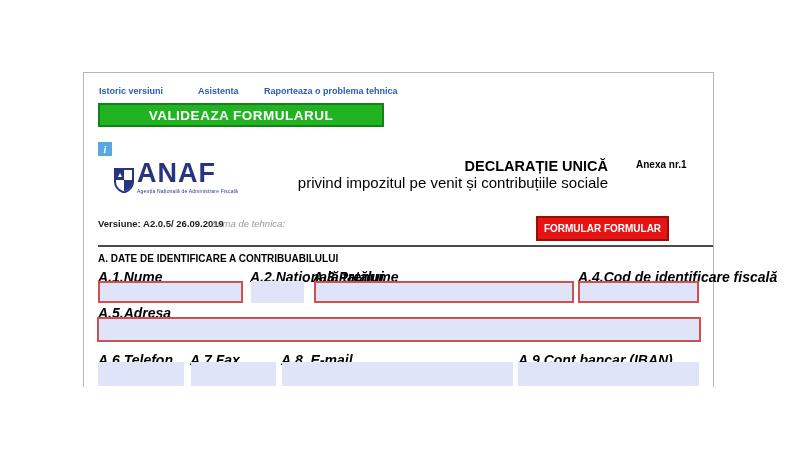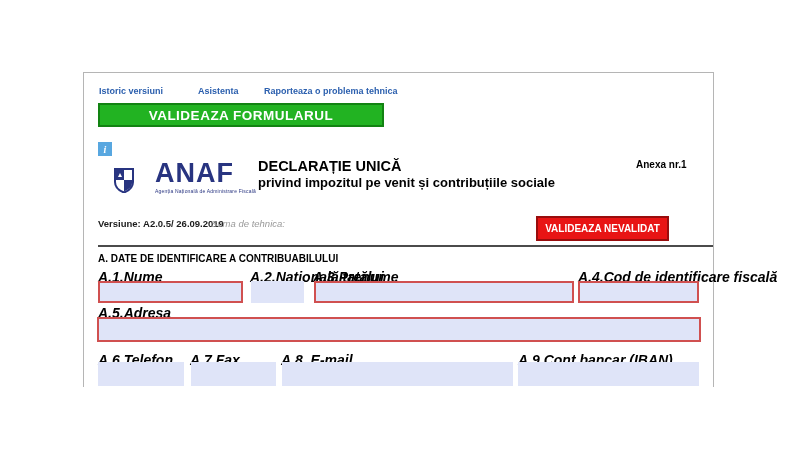--- a/index.html
+++ b/index.html
@@ -14,29 +14,29 @@
                   background:#22b322; border:2px solid #128312; color:#ffffff;
                   font-size:13.5px; font-weight:bold; display:flex; align-items:center;
                   justify-content:center; letter-spacing:.5px; cursor:pointer; }
   .info-icon { position:absolute; left:14px; top:69px; width:14px; height:14px;
                background:#58a7e0; color:#ffffff; font-size:10px; font-weight:bold;
                font-style:italic; font-family:"Liberation Serif", serif;
                display:flex; align-items:center; justify-content:center; cursor:pointer; }
 
   .logo { position:absolute; left:30px; top:86px; display:flex; align-items:flex-start; }
   .logo-shield { margin-top:9px; }
-  .logo-textcol { margin-left:21px; }
+  .logo-textcol { margin-left:3px; }
   .logo-name { font-size:27px; font-weight:bold; color:#283480; letter-spacing:1px;
                line-height:28px; }
   .logo-sub { font-size:5px; color:#283480; margin-top:1px; letter-spacing:.2px; }
 
-  .title-block { position:absolute; left:174px; top:84px; width:360px; text-align:left;
+  .title-block { position:absolute; left:164px; top:84px; width:360px; text-align:right;
                  color:#000; }
   .title-l1 { font-size:14.5px; font-weight:bold; line-height:18px; }
-  .title-l2, .title-l3 { font-size:13px; font-weight:bold; line-height:15.5px; }
+  .title-l2, .title-l3 { font-size:15px; font-weight:normal; line-height:15.5px; }
   .annex { position:absolute; left:552px; top:86px; font-size:10px; font-weight:600;text-align:right; }
 
   .version { position:absolute; left:14px; top:145px; font-size:9.5px; font-weight:600;
              color:#1c1c1c; }
   .controlsum { position:absolute; left:127px; top:145px; font-size:9.5px;
                 font-style:italic; color:#9a9a9a; }
   .status-btn { position:absolute; left:452px; top:143px; width:133px; height:25px;
                 background:#e81414; border:2px solid #990d0d; color:#ffffff;
                 font-size:10px; font-weight:bold; display:flex; align-items:center;
                 justify-content:center; cursor:pointer; }
@@ -81,21 +81,21 @@
 
   <div class="title-block">
     <div class="title-l1">DECLARAȚIE UNICĂ</div>
     <div class="title-l2">privind impozitul pe venit și contribuțiile sociale</div>
   </div>
 
   <div class="annex">Anexa nr.1</div>
 
   <div class="version">Versiune: A2.0.5/ 26.09.2019</div>
   <div class="controlsum">Suma de tehnica:</div>
-  <div class="status-btn">VALIDEAZA NEVALIDAT</div>
+  <div class="status-btn">FORMULAR FORMULAR</div>
 
   <div class="divider"></div>
 
   <div class="section-heading">A. DATE DE IDENTIFICARE A CONTRIBUABILULUI</div>
 
   <span class="field-label" style="left:14px;  top:196px">A.1.Nume</span>
   <span class="field-label" style="left:166px; top:196px">A.2.Națională tatălui</span>
   <span class="field-label" style="left:229px; top:196px">A.3.Prenume</span>
   <span class="field-label" style="left:494px; top:196px">A.4.Cod de identificare fiscală</span>
 

